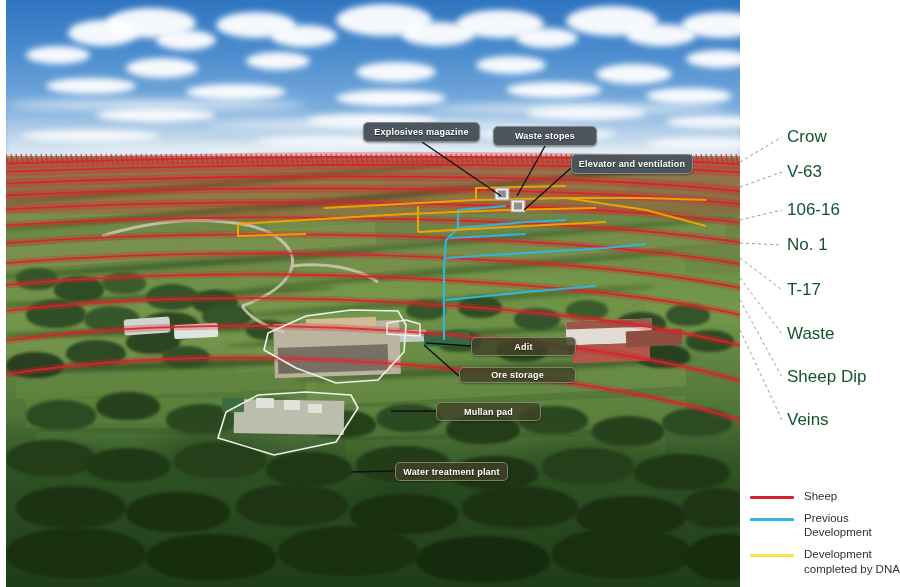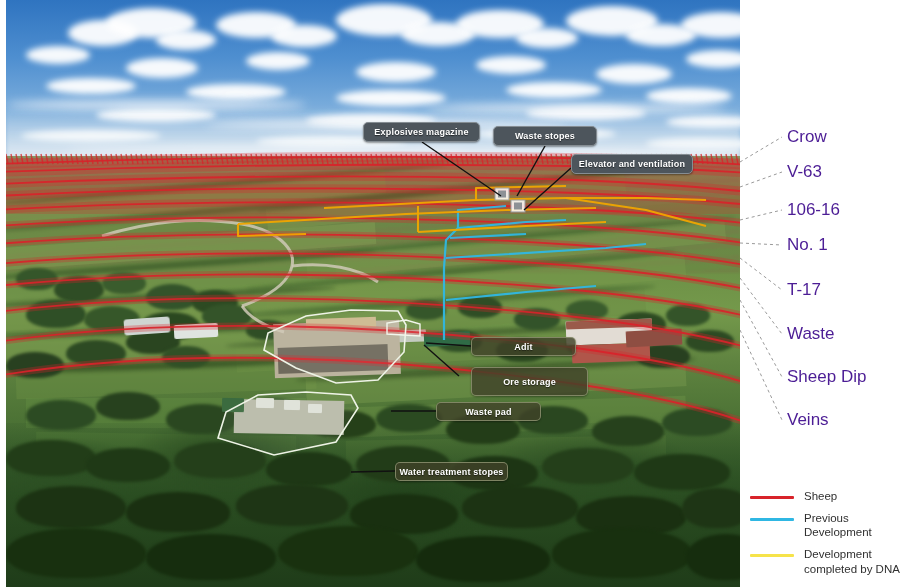--- a/index.html
+++ b/index.html
@@ -103,21 +103,21 @@
     box-shadow:0 1px 2px rgba(0,0,0,.35);
   }
 
   
   #rightPanel{
     position:absolute;left:740px;top:0;width:160px;height:587px;
     background:#ffffff;
   }
   .vlabel{
     position:absolute;left:47px;
-    font-size:17px;color:#4c1d95;
+    font-size:17px;color:#14532d;
     font-family:"Liberation Sans", sans-serif;
     white-space:nowrap;
     line-height:1;
   }
 
   
   #legend{position:absolute;left:10px;top:489px;width:150px;}
   .lgrow{display:flex;align-items:flex-start;margin-bottom:7px;}
   .lgswatch{width:44px;height:3px;border-radius:1px;margin-top:7px;flex:0 0 auto;}
   .lgtext{margin-left:10px;font-size:11.5px;color:#303030;line-height:1.28;}
@@ -521,28 +521,28 @@
         </div>
         <div class="callout dark" style="left: 487px; top: 126px; width: 104px; height: 20px;">
           <span>Waste stopes</span>
         </div>
         <div class="callout dark" style="left: 565px; top: 154px; width: 122px; height: 20px;">
           <span>Elevator and ventilation</span>
         </div>
         <div class="callout olive" style="left: 465px; top: 337px; width: 105px; height: 19px;">
           <span>Adit</span>
         </div>
-        <div class="callout olive" style="left: 453px; top: 367px; width: 117px; height: 29px; margin-left: 12px;">
+        <div class="callout olive" style="left: 453px; top: 367px; width: 117px; height: 16px;">
           <span>Ore storage</span>
         </div>
         <div class="callout olive" style="left: 430px; top: 402px; width: 105px; height: 19px;">
-          <span>Waste pad</span>
+          <span>Mullan pad</span>
         </div>
         <div class="callout olive" style="left: 389px; top: 462px; width: 113px; height: 19px;">
-          <span>Water treatment stopes</span>
+          <span>Water treatment plant</span>
         </div>
       </div>
   </div>
 
   <div id="rightPanel">
     <svg width="160" height="587" viewBox="0 0 160 587">
       <g id="veinLeaders">
           <line x1="0" y1="162" x2="42" y2="137" stroke="#9a9a9a" stroke-width="1" stroke-dasharray="3 3"></line>
           <line x1="0" y1="187" x2="42" y2="172" stroke="#9a9a9a" stroke-width="1" stroke-dasharray="3 3"></line>
           <line x1="0" y1="220" x2="42" y2="210" stroke="#9a9a9a" stroke-width="1" stroke-dasharray="3 3"></line>

